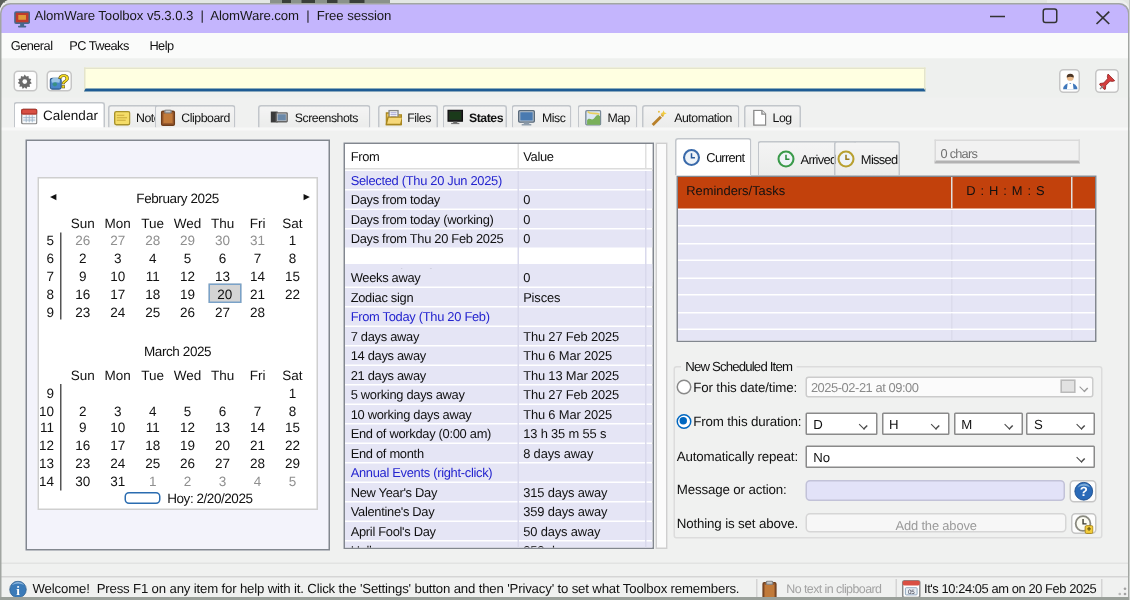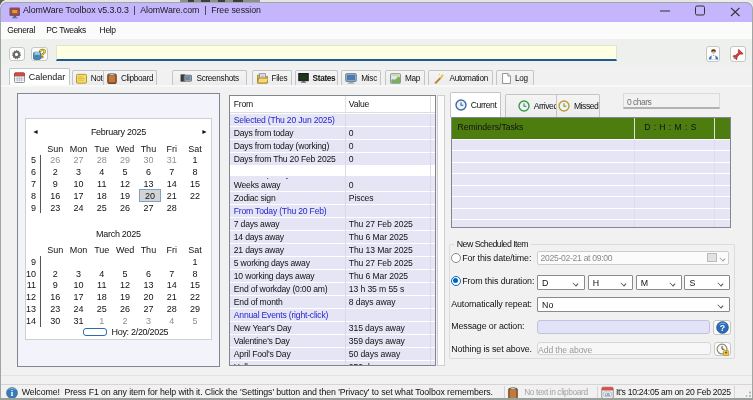--- a/index.html
+++ b/index.html
@@ -401,21 +401,21 @@
         </svg></span>Current</div>
 <div class="rtab" style="left:504.7px;top:94.3px;width:66px;height:22.9px;"><span class="ticon"><svg width="12" height="12" viewBox="0 0 13 13">
           <circle cx="6.5" cy="6.5" r="5.4" fill="#eef3f8" stroke="#3a9a4a" stroke-width="1.5"></circle>
           <path d="M6.5 3.4 V6.7 H9" stroke="#2a8a3a" stroke-width="1.1" fill="none"></path>
         </svg></span>Arrived</div>
 <div class="rtab" style="left:556.1px;top:94.3px;width:44.1px;height:22.9px;"><span class="ticon"><svg width="12" height="12" viewBox="0 0 13 13">
           <circle cx="6.5" cy="6.5" r="5.4" fill="#eef3f8" stroke="#b8a030" stroke-width="1.5"></circle>
           <path d="M6.5 3.4 V6.7 H9" stroke="#9a7a1a" stroke-width="1.1" fill="none"></path>
         </svg></span>Missed</div>
 <div class="abs" style="left:451.2px;top:117.2px;width:280.2px;height:110.5px;background:#fff;border:1px solid #82878f;overflow:hidden;">
-<div style="position:absolute;left:0;top:0;width:100%;height:20.6px;background:#4d7c0f;">
+<div style="position:absolute;left:0;top:0;width:100%;height:20.6px;background:#c2410c;">
         <span style="position:absolute;left:5.3px;top:4px;font-size:8.6px;letter-spacing:0px;color:#111;">Reminders/Tasks</span>
         <span style="position:absolute;left:192px;top:4px;font-size:8.6px;letter-spacing:0.45px;color:#111;">D : H : M : S</span>
         <span style="position:absolute;left:181.8px;top:0;width:1px;height:100%;background:#e0e0e0;"></span>
         <span style="position:absolute;left:262px;top:0;width:1px;height:100%;background:#e0e0e0;"></span>
       </div>
 <div style="position:absolute;left:0;top:21.6px;width:100%;height:10.5px;background:#e5e5f5;">
         <span style="position:absolute;left:181.8px;top:0;width:1px;height:100%;background:#dcdcec;"></span>
         <span style="position:absolute;left:262px;top:0;width:1px;height:100%;background:#dcdcec;"></span>
       </div>
 <div style="position:absolute;left:0;top:33.1px;width:100%;height:10.5px;background:#e5e5f5;">
@@ -483,21 +483,21 @@
 <div class="abs" style="left:87.3px;top:75.8px;width:173.2px;height:14px;background:#e2e2f8;border:1px solid #c2c2d8;border-radius:3px;"></div>
 <div class="tbtn" style="left:263.4px;top:75.3px;width:18.2px;height:15.1px;"></div>
 <svg class="abs" style="left:266.2px;top:76.3px;" width="13" height="13" viewBox="0 0 14 14">
 <circle cx="7" cy="7" r="6.4" fill="#2a6ab8"></circle>
 <circle cx="7" cy="7" r="6.4" fill="none" stroke="#1a4a88" stroke-width="0.6"></circle>
 <path d="M2.5 4.5 A5 5 0 0 1 11.5 4.2 A6 4 0 0 0 2.5 4.5Z" fill="#7aaad8"></path>
 <text x="7" y="10.6" font-size="9.5" font-weight="bold" fill="#fff" text-anchor="middle" font-family="Liberation Sans">?</text>
 </svg>
 <div class="glbl" style="left:1.4px;top:99.1px;">Nothing is set above.</div>
 <div class="abs" style="left:87.3px;top:97.7px;width:174px;height:13px;background:#f7f7f7;border:1px solid #d6d6d6;border-radius:3px;">
-        <span style="position:absolute;left:0;right:0;top:1.5px;font-size:8.6px;letter-spacing:-0.1px;color:#9a9a9a;">Add the above</span>
+        <span style="position:absolute;left:0;right:0;top:1.5px;text-align:center;font-size:8.6px;letter-spacing:-0.1px;color:#9a9a9a;">Add the above</span>
       </div>
 <div class="tbtn" style="left:263.8px;top:97.2px;width:17.8px;height:14.5px;"></div>
 <svg class="abs" style="left:266.2px;top:98.1px;" width="13" height="13" viewBox="0 0 14 14">
 <circle cx="6.5" cy="6.5" r="5.3" fill="#fbfbf2" stroke="#8a8a80" stroke-width="1.3"></circle>
 <path d="M6.5 3.2 V6.7 H9" stroke="#3a3a30" stroke-width="1" fill="none"></path>
 <rect x="8" y="8" width="5.6" height="5.6" rx="1" fill="#f2cc3c" stroke="#a8861f" stroke-width="0.7"></rect>
 <path d="M10.8 9 v2.6 M9.5 10.3 h2.6" stroke="#6a5a10" stroke-width="0.9"></path>
 </svg>
 </div>
 <div class="abs" style="left:0;top:375.3px;width:753px;height:1px;background:#e2e3e2;"></div>

